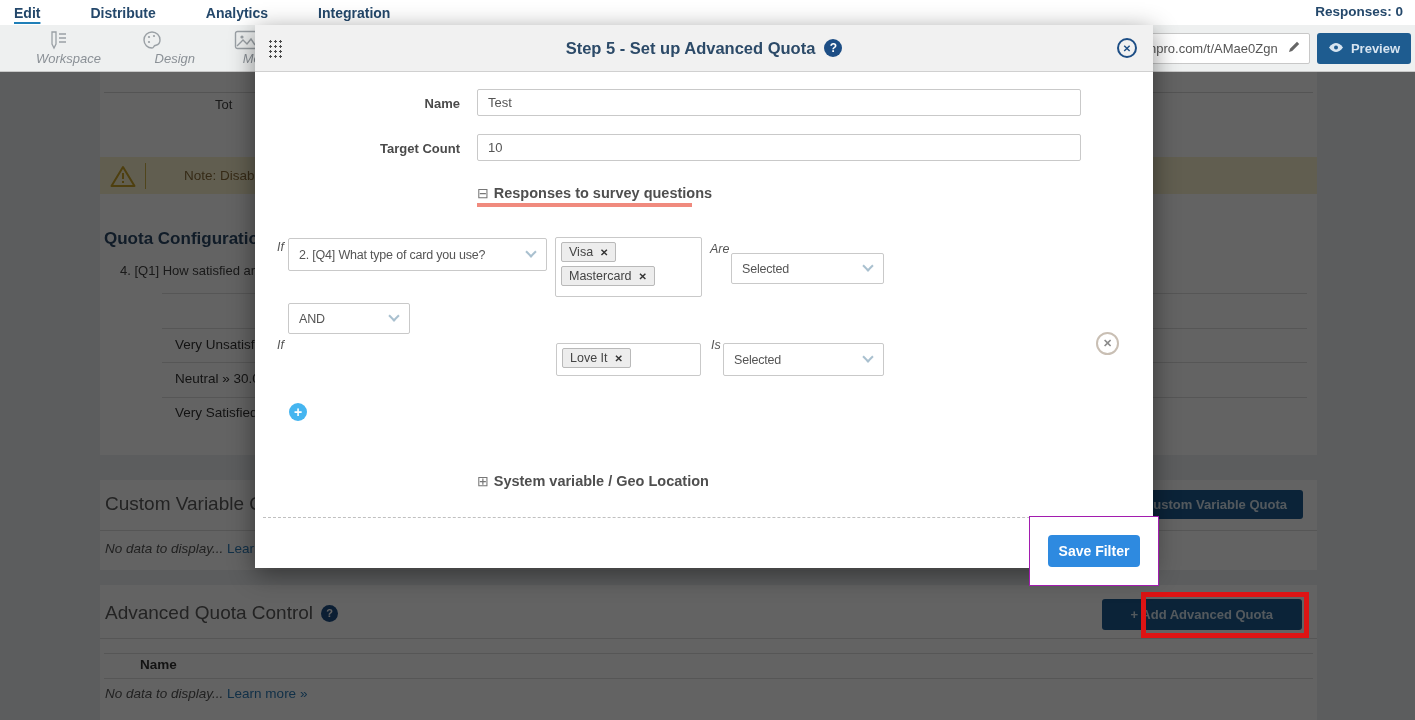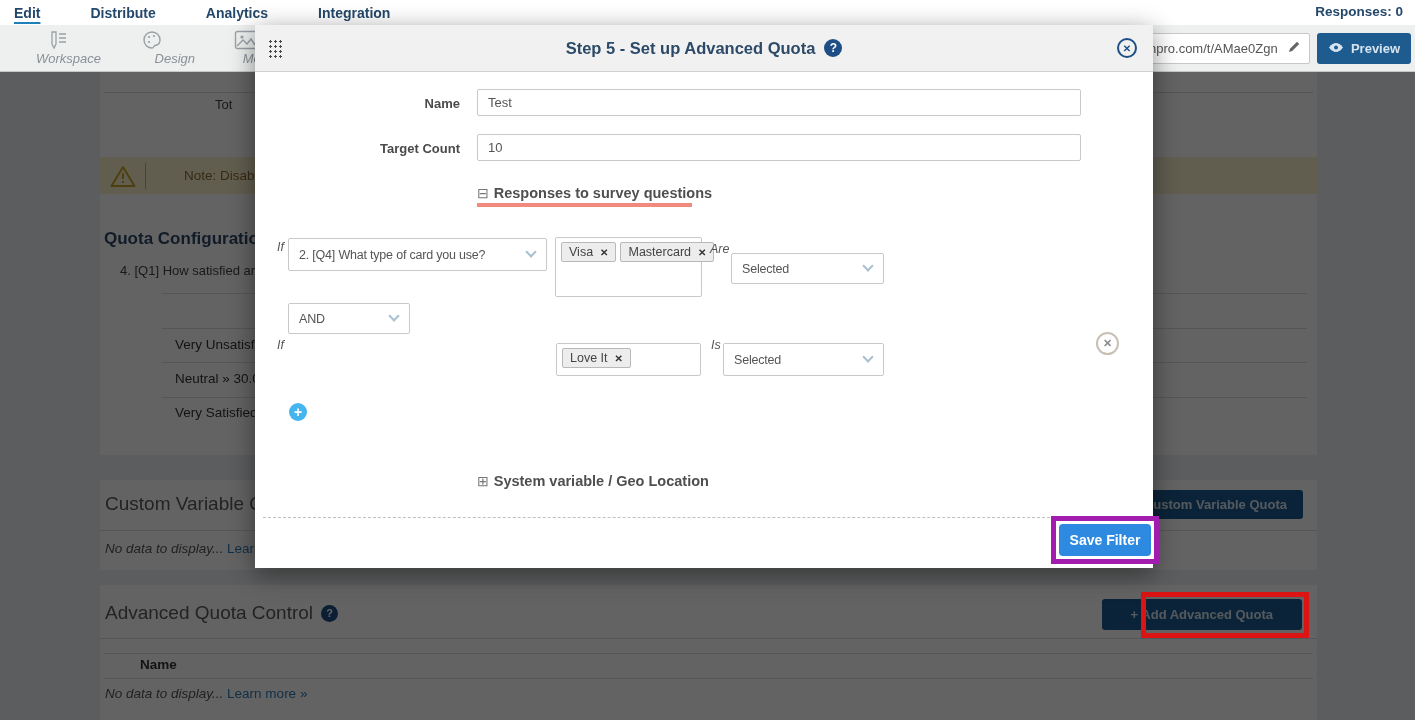--- a/index.html
+++ b/index.html
@@ -60,27 +60,27 @@
 
   .fld-label { position:absolute; left:0; width:205px; text-align:right; font-size:13px; font-weight:700; color:#4a4a4a; }
   .fld-input { position:absolute; left:222px; width:604px; height:27px; border:1px solid #c9c9c9; border-radius:2px; font-size:13px; color:#555; padding:0 10px; outline:none; font-family:inherit; }
   .section-toggle { position:absolute; left:222px; font-size:14.5px; font-weight:700; color:#4f4f4f; cursor:pointer; }
   .section-toggle .sq { font-weight:400; color:#777; margin-right:5px; font-size:14px; }
   .red-underline { position:absolute; left:222px; top:178px; width:215px; height:4px; background:#f08a7e; }
 
   .cond-if { position:absolute; font-style:italic; font-size:12.5px; color:#555; }
   .dropdown { position:absolute; border:1px solid #c9c9c9; border-radius:2px; background:#fff; display:flex; align-items:center; padding:0 26px 0 10px; font-size:12.5px; letter-spacing:-0.2px; color:#555; white-space:nowrap; overflow:hidden; cursor:pointer; }
   .chev { position:absolute; right:11px; top:calc(50% - 7px); width:8px; height:8px; border-right:2px solid #a9c0cf; border-bottom:2px solid #a9c0cf; transform:rotate(45deg); }
-  .tagbox { position:absolute; border:1px solid #c9c9c9; border-radius:2px; padding:4px 5px; display:flex; flex-direction:row; gap:4px; align-items:flex-start; }
+  .tagbox { position:absolute; border:1px solid #c9c9c9; border-radius:2px; padding:4px 5px; display:flex; flex-direction:column; gap:4px; align-items:flex-start; }
   .tag { display:inline-flex; align-items:center; gap:7px; background:#ededed; border:1px solid #b9b9b9; border-radius:2px; padding:2px 7px; font-size:12.5px; color:#444; }
   .tag .x { font-size:10px; font-weight:700; color:#333; cursor:pointer; }
   .remove-btn { position:absolute; left:841px; top:307px; width:23px; height:23px; border-radius:50%; border:2px solid #c9bfb4; color:#8b8b8b; font-size:11px; font-weight:700; display:flex; align-items:center; justify-content:center; cursor:pointer; }
   .add-cond { position:absolute; left:34px; top:378px; width:18px; height:18px; border-radius:50%; background:#45b5f0; color:#fff; font-size:14px; font-weight:700; display:flex; align-items:center; justify-content:center; cursor:pointer; }
   .dash-sep { position:absolute; left:8px; right:8px; top:492px; border-top:1px dashed #c0c0c0; }
-  .save-frame { position:absolute; right:-6px; top:491px; border:5px solid #a21caf; padding:3px; background:#fff; }
+  .save-frame { position:absolute; right:-6px; top:491px; border:1px solid #a21caf; padding:18px; background:#fff; }
   .save-btn { width:92px; height:32px; background:#2e8ae0; border-radius:4px; color:#fff; font-size:14px; font-weight:700; display:flex; align-items:center; justify-content:center; cursor:pointer; }
 </style>
 </head>
 <body>
 
 <header class="topnav">
   <span class="nav-item active">Edit</span>
   <span class="nav-item">Distribute</span>
   <span class="nav-item">Analytics</span>
   <span class="nav-item">Integration</span>

